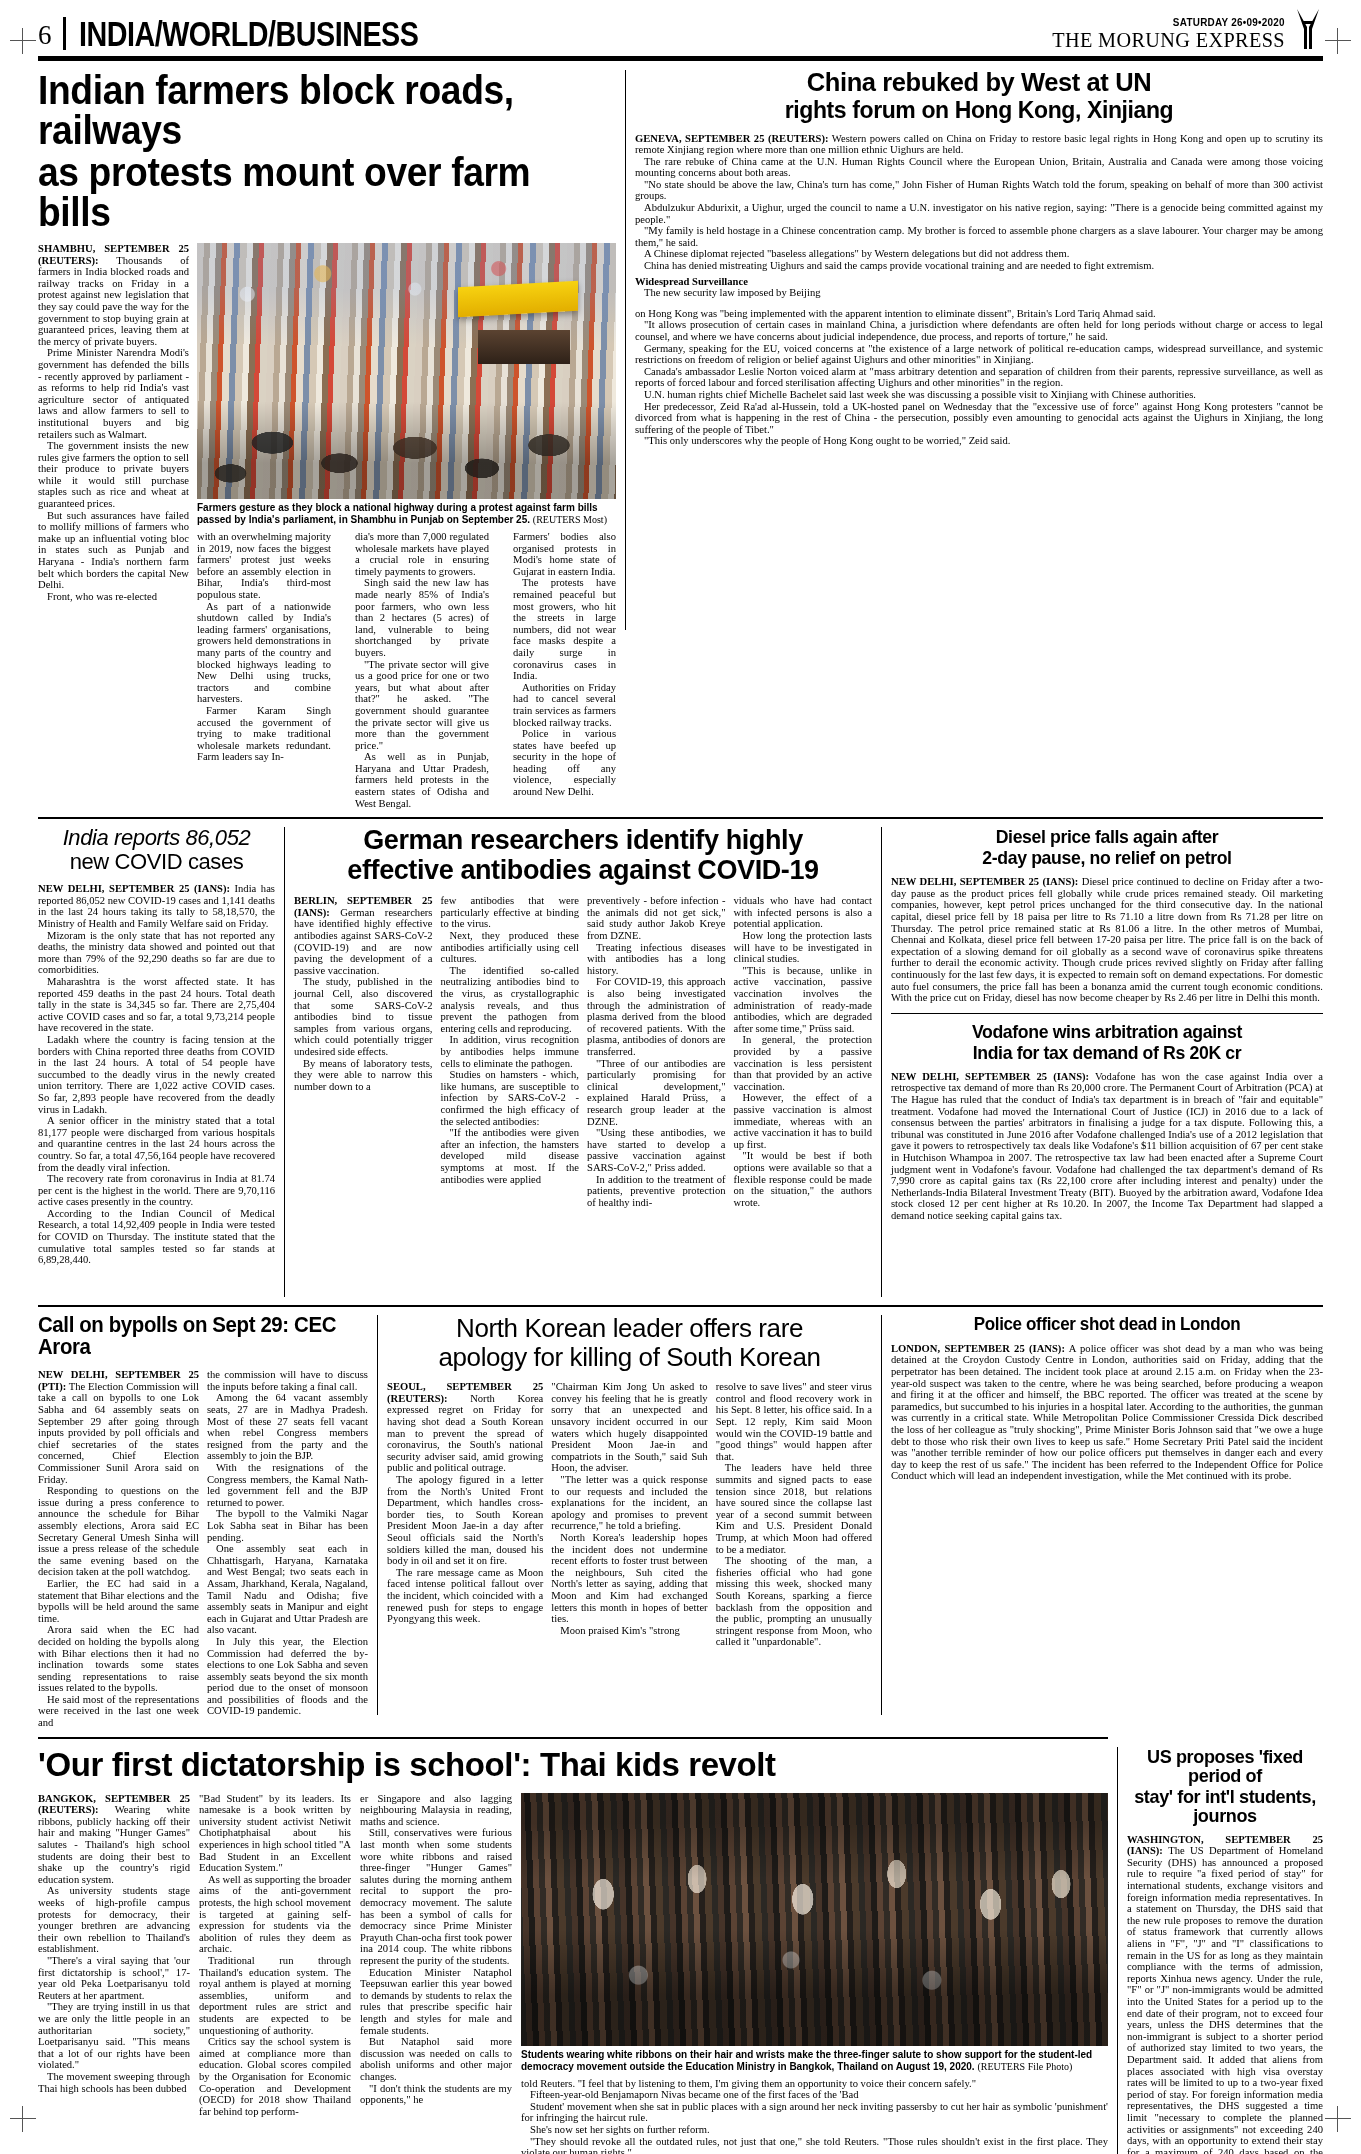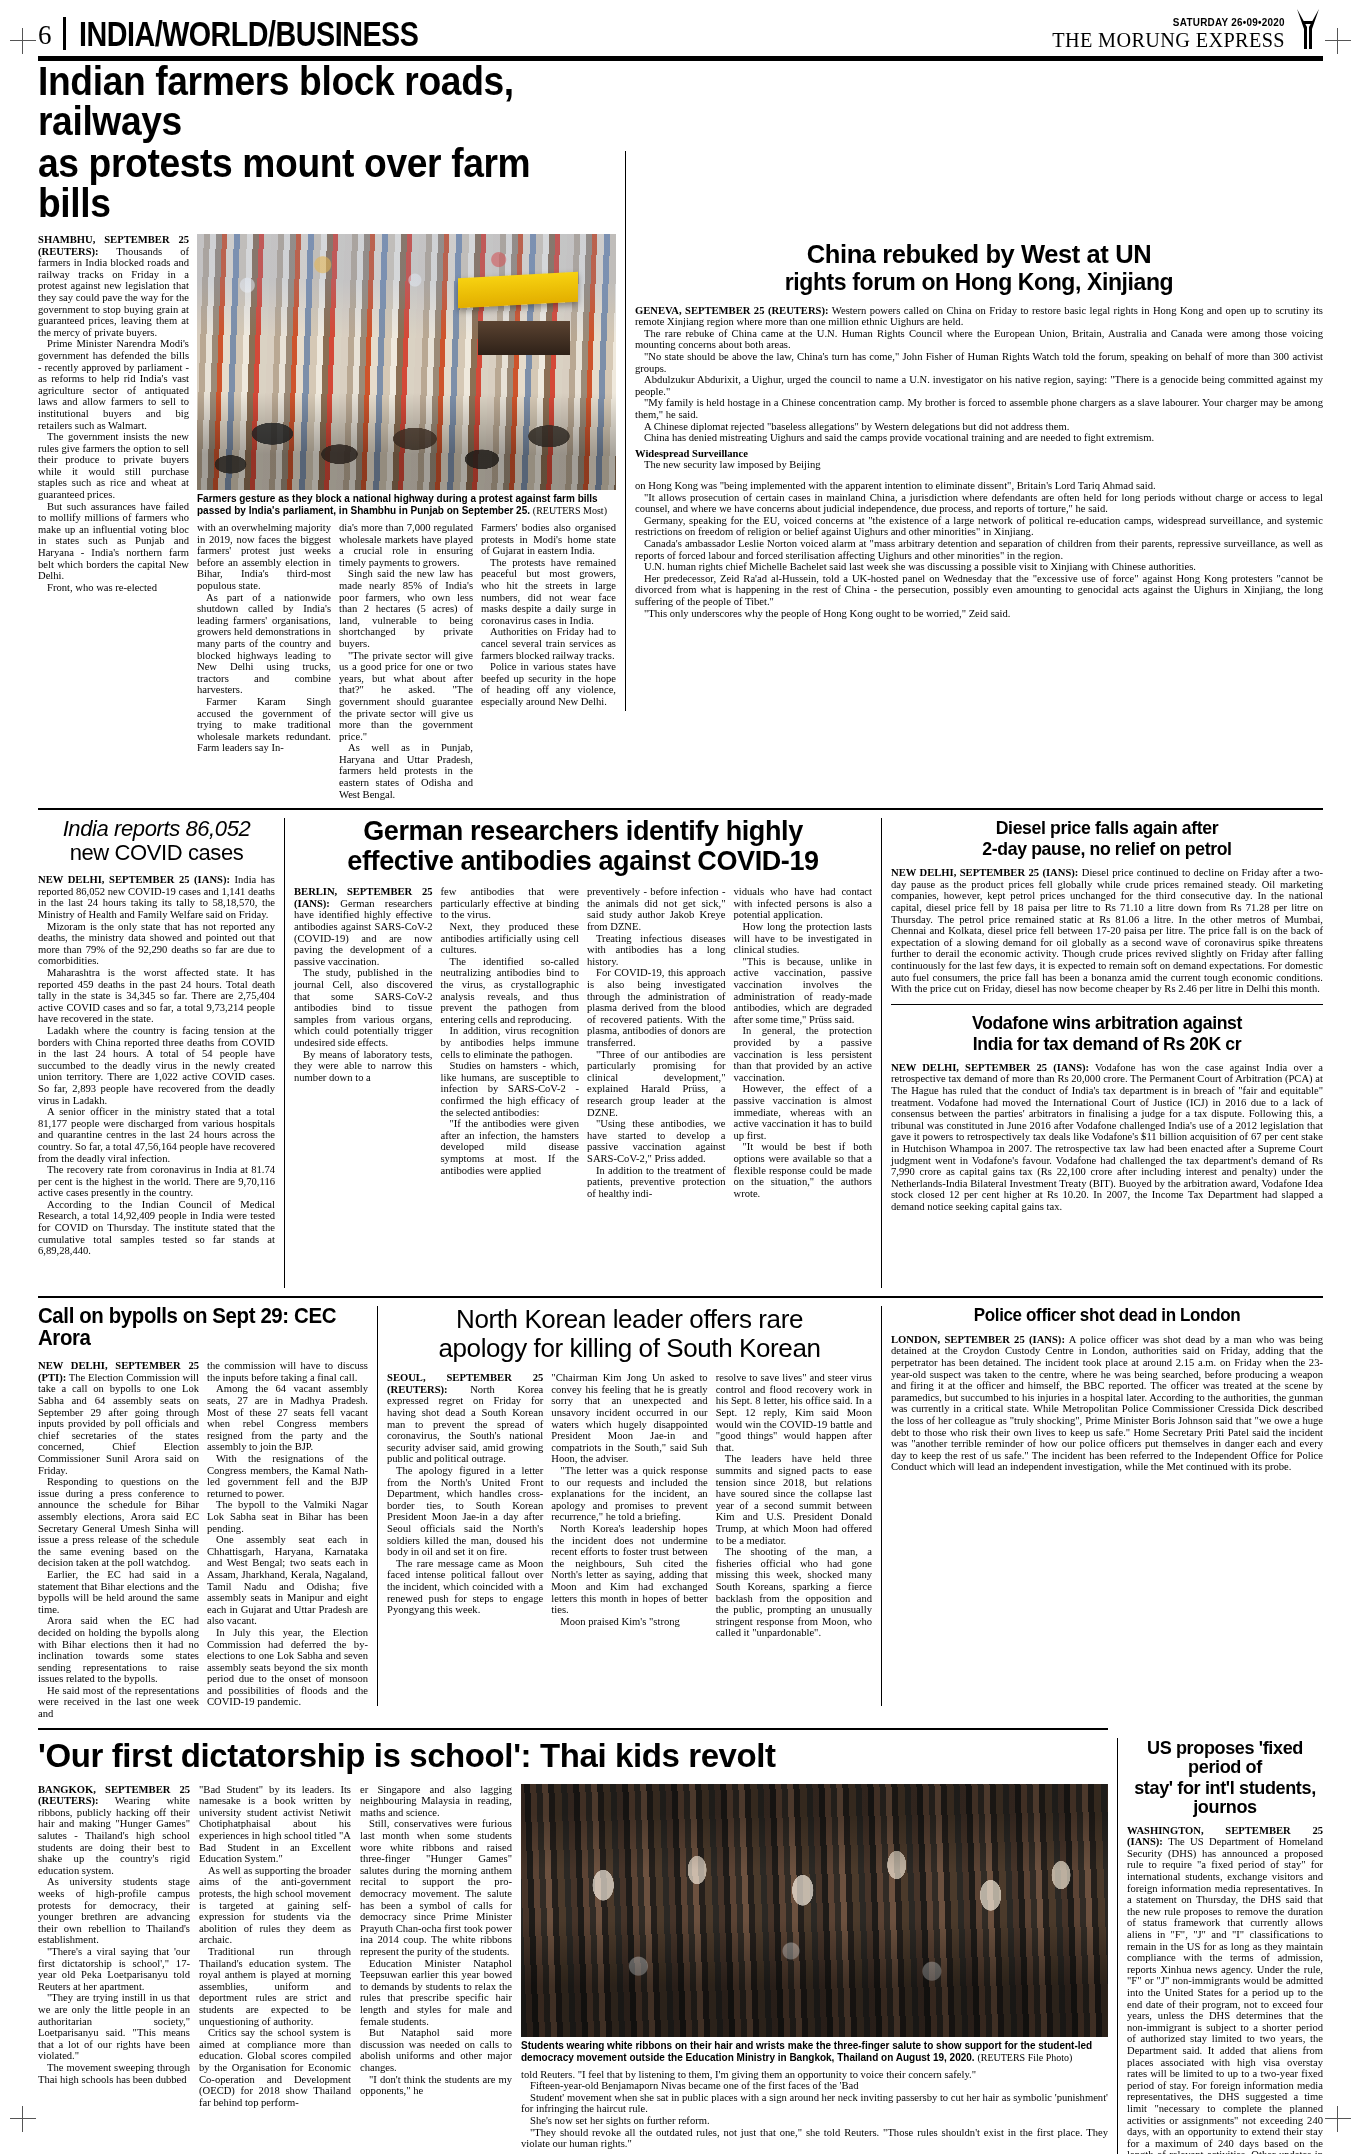--- a/index.html
+++ b/index.html
@@ -106,21 +106,21 @@
         <svg width="30" height="44" viewBox="0 0 30 44">
           <path d="M4 2 L14 20 L14 42 L11 42 L11 22 Z" fill="#000"></path>
           <path d="M26 2 L16 20 L16 42 L19 42 L19 22 Z" fill="#000"></path>
           <path d="M9 14 L21 14 L20 17 L10 17 Z" fill="#000"></path>
         </svg>
       </div>
     </div>
   </div>
   <div class="rule-thick"></div>
 
-  <div style="display:flex; align-items:center;">
+  <div style="display:flex; margin-top:9px;">
 
     <div style="width:578px;">
       <div class="hl hl-lead">Indian farmers block roads, railways</div>
       <div class="hl hl-lead" style="margin-top:2px;">as protests mount over farm bills</div>
 
       <div style="display:flex; margin-top:11px; gap:8px;">
 
         <div style="width:151px;" class="body">
           <p class="first"><span class="lede">SHAMBHU, SEPTEMBER 25 (REUTERS):</span> <span>Thousands of farmers in India blocked roads and railway tracks on Friday in a protest against new legislation that they say could pave the way for the government to stop buying grain at guaranteed prices, leaving them at the mercy of private buyers.</span></p>
           <p>Prime Minister Narendra Modi's government has defended the bills - recently approved by parliament - as reforms to help rid India's vast agriculture sector of antiquated laws and allow farmers to sell to institutional buyers and big retailers such as Walmart.</p>
@@ -165,21 +165,21 @@
                           box-shadow:0 3px 6px rgba(0,0,0,.35);"></div>
               <div style="position:absolute; right:11%; top:34%; width:92px; height:34px;
                           background:linear-gradient(180deg,#5a4332,#2d2119);"></div>
             </div>
           </div>
           <div class="caption">
             <b>Farmers gesture as they block a national highway during a protest against farm bills passed by India's parliament, in Shambhu in Punjab on September 25.</b>
             <span class="src">(REUTERS Most)</span>
           </div>
 
-          <div style="display:flex; gap:8px; margin-top:5px;">
+          <div style="display:flex; gap:24px; margin-top:5px;">
             <div style="width:134px;" class="body">
               <p class="first">with an overwhelming majority in 2019, now faces the biggest farmers' protest just weeks before an assembly election in Bihar, India's third-most populous state.</p>
               <p>As part of a nationwide shutdown called by India's leading farmers' organisations, growers held demonstrations in many parts of the country and blocked highways leading to New Delhi using trucks, tractors and combine harvesters.</p>
               <p>Farmer Karam Singh accused the government of trying to make traditional wholesale markets redundant. Farm leaders say In-</p>
             </div>
             <div style="width:134px;" class="body">
               <p class="first">dia's more than 7,000 regulated wholesale markets have played a crucial role in ensuring timely payments to growers.</p>
               <p>Singh said the new law has made nearly 85% of India's poor farmers, who own less than 2 hectares (5 acres) of land, vulnerable to being shortchanged by private buyers.</p>
               <p>"The private sector will give us a good price for one or two years, but what about after that?" he asked. "The government should guarantee the private sector will give us more than the government price."</p>
               <p>As well as in Punjab, Haryana and Uttar Pradesh, farmers held protests in the eastern states of Odisha and West Bengal.</p>

